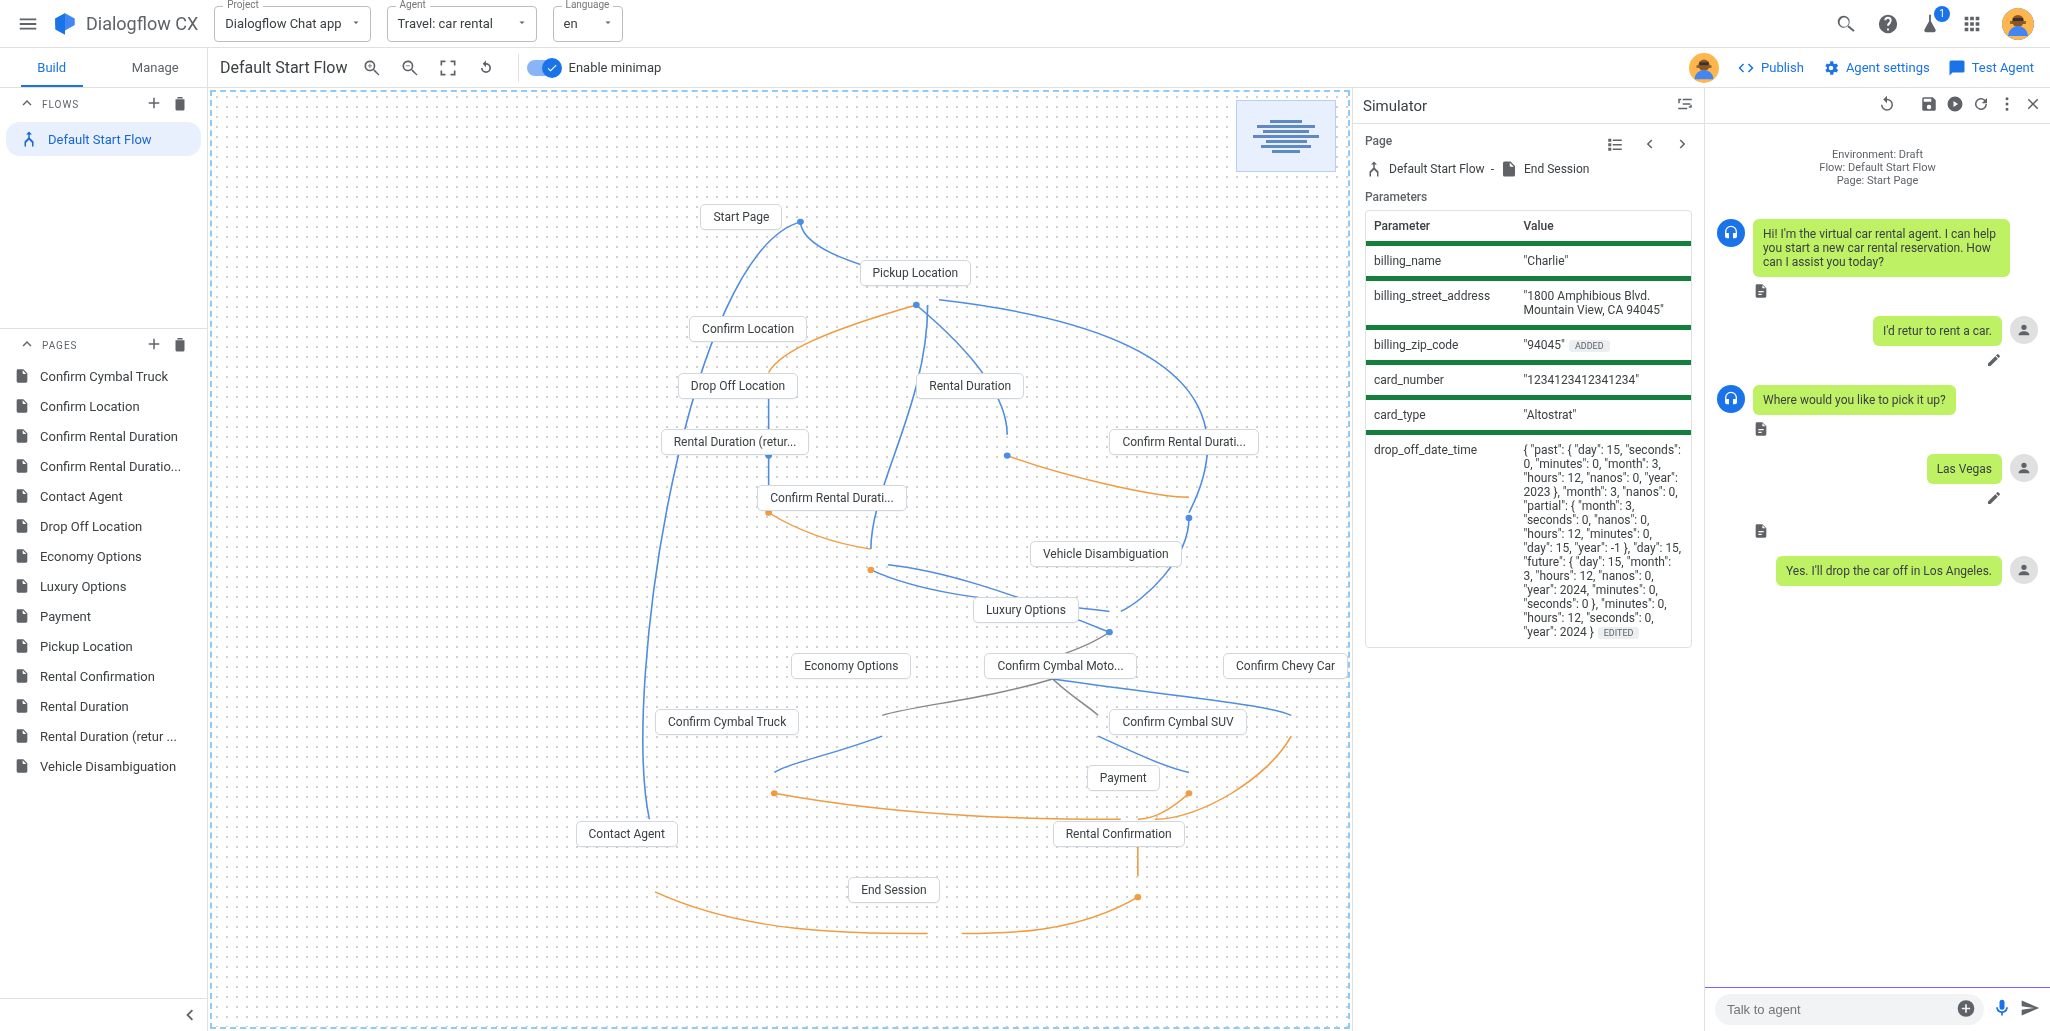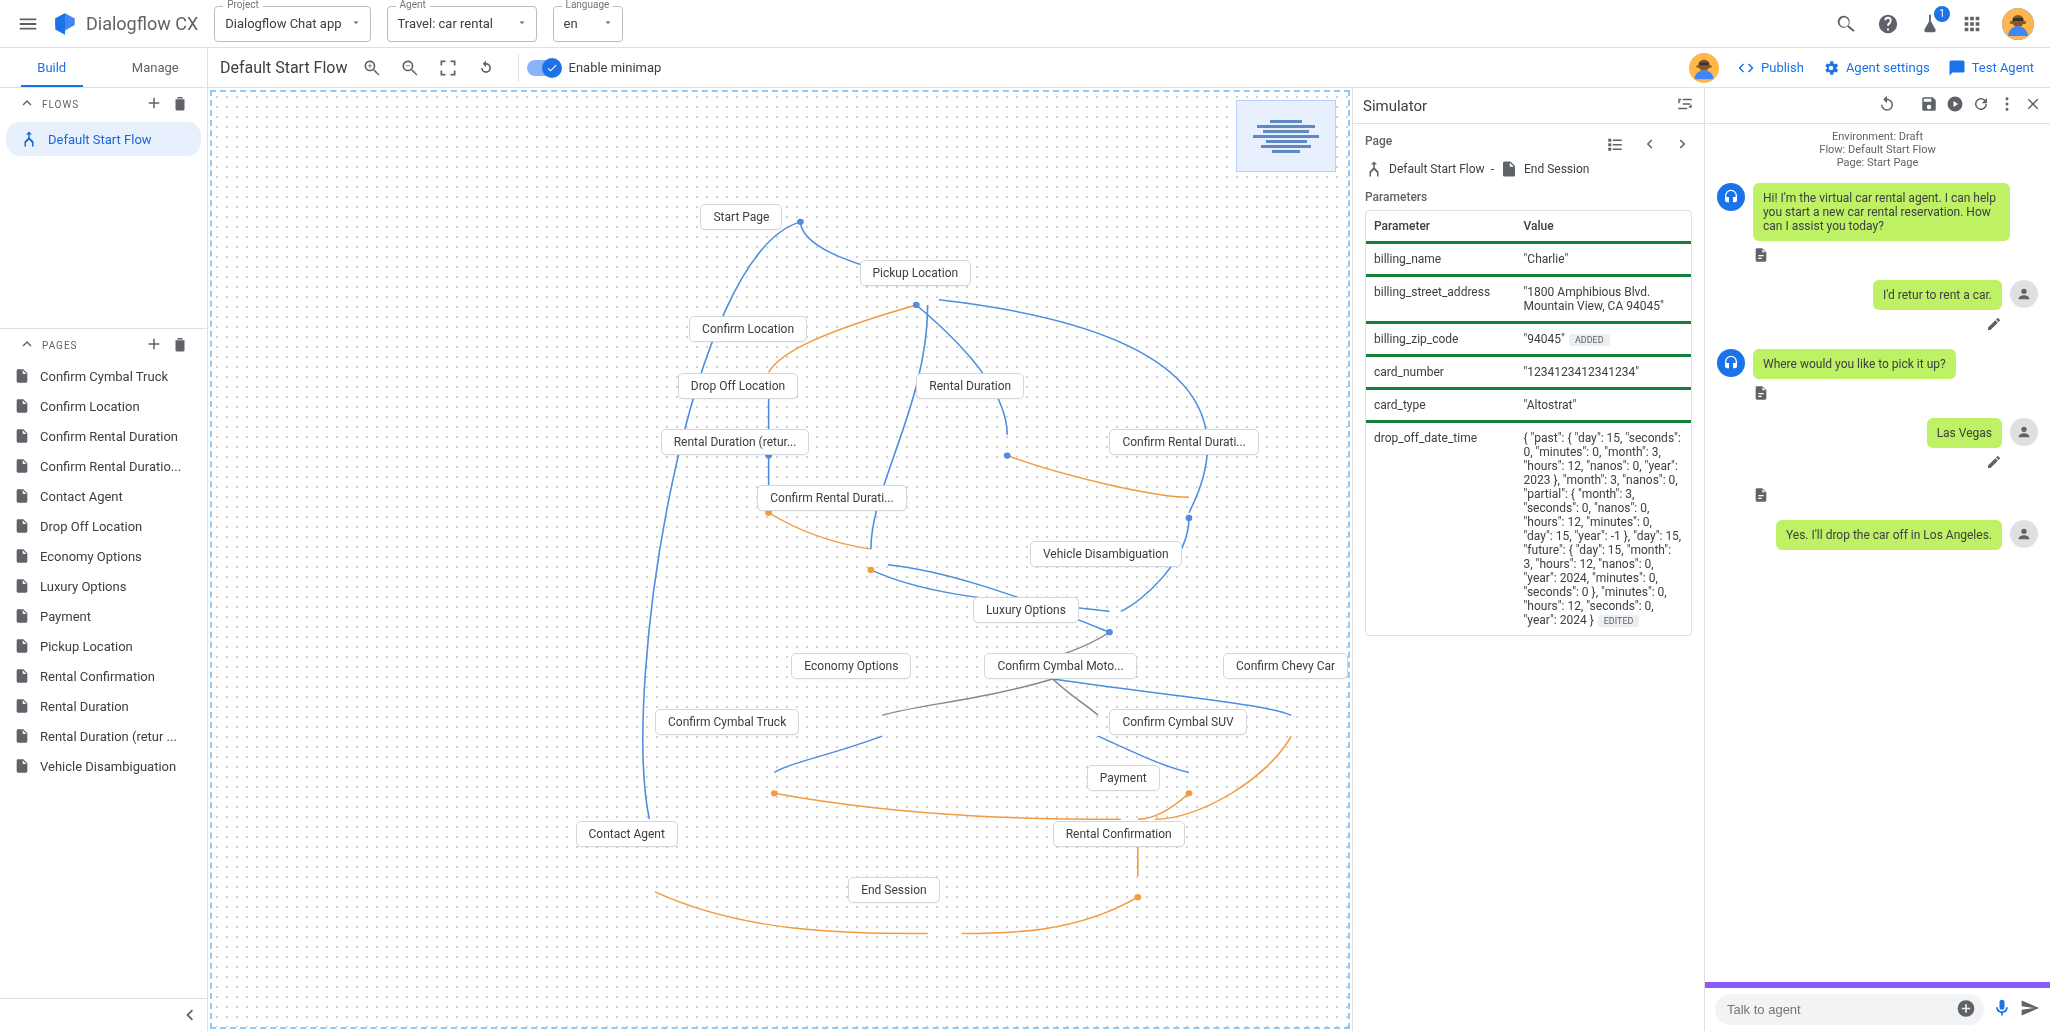--- a/index.html
+++ b/index.html
@@ -78,46 +78,46 @@
 .sim-title { font-size: 15px; color: #3c4043; flex: 1; }
 .sim-header svg { width: 18px; height: 18px; fill: #5f6368; cursor:pointer; }
 .sim-body { flex: 1; overflow-y: auto; padding: 10px 12px; }
 .page-nav { display: flex; align-items: center; justify-content: space-between; margin-bottom: 4px; }
 .page-nav svg { width: 18px; height: 18px; fill: #5f6368; cursor:pointer; }
 .sim-sub { font-size: 12px; color: #5f6368; margin-bottom: 8px; font-weight:500; }
 .breadcrumb-sim { display: flex; align-items: center; gap: 6px; font-size: 12px; color: #3c4043; margin-bottom: 12px; }
 .breadcrumb-sim svg { width: 18px; height: 18px; }
 .params-title { font-size: 12px; color: #5f6368; font-weight:500; margin-bottom: 6px; }
 .param-table { border: 1px solid #e0e0e0; border-radius: 4px; }
-.param-row { display: flex; border-bottom: 3px solid #15803d; }
+.param-row { display: flex; border-bottom: 5px solid #15803d; }
 .param-row:last-child { border-bottom: none; }
 .param-head { font-weight: 500; color: #3c4043; }
 .p-name { width: 46%; padding: 8px 8px; font-size: 12px; overflow-wrap: anywhere; }
 .p-val { width: 54%; padding: 8px 8px; font-size: 12px; overflow-wrap: anywhere; color: #3c4043; }
 .pill { display: inline-block; background: #eceff1; border-radius: 3px; padding: 1px 6px; font-size: 9px; color: #5f6368; margin-left: 4px; vertical-align: middle; }
 
 
-.chat-panel { width: 346px; border-left: 1px solid #e0e0e0; display: flex; flex-direction: column; flex-shrink: 0; }
+.chat-panel { width: 346px; border-left: 1px solid #e0e0e0; display: flex; flex-direction: column; flex-shrink: 0; gap: 18px; }
 .chat-header { display: flex; align-items: center; justify-content: flex-end; padding: 6px 8px; gap: 8px; border-bottom: 1px solid #e0e0e0; height: 36px; }
 .chat-header svg { width: 18px; height: 18px; fill: #5f6368; cursor:pointer; }
 .chat-meta { text-align: center; font-size: 11px; color: #5f6368; padding: 6px 0; }
 .chat-log { flex: 1; overflow-y: auto; padding: 8px 12px; }
 .msg-row { display: flex; gap: 8px; margin-bottom: 6px; align-items: flex-start; }
 .msg-row.agent { }
 .msg-row.user { justify-content: flex-end; }
 .bubble { background: #bef264; border-radius: 6px; padding: 8px 10px; font-size: 12px; max-width: 80%; color: #3c4043; }
 .msg-avatar { width: 28px; height: 28px; border-radius: 50%; flex-shrink: 0; display: flex; align-items: center; justify-content: center; }
 .msg-avatar.agent-av { background: #1a73e8; }
 .msg-avatar.agent-av svg { width: 16px; height: 16px; fill: #fff; }
 .msg-avatar.user-av { background: #e0e0e0; }
 .msg-avatar.user-av svg { width: 16px; height: 16px; fill: #5f6368; }
 .msg-actions { display: flex; gap: 6px; margin: 0 0 14px 36px; }
 .msg-actions.user-side { justify-content: flex-end; margin: 0 36px 14px 0; }
 .msg-actions svg { width: 16px; height: 16px; fill: #5f6368; cursor:pointer; }
-.chat-input-bar { display: flex; align-items: center; padding: 6px 10px; gap: 8px; border-top: 6px solid #8b5cf6; }
+.chat-input-bar { display: flex; align-items: center; padding: 6px 10px; gap: 8px; border-top: 1px solid #8b5cf6; }
 .chat-input { flex: 1; background: #f1f3f4; border: none; border-radius: 18px; padding: 8px 34px 8px 12px; font-size: 13px; position:relative; }
 .chat-input-wrap { position: relative; flex: 1; display:flex; }
 .chat-input-wrap .cplus { position: absolute; right: 8px; top: 50%; transform: translateY(-50%); }
 .chat-input-bar svg { width: 20px; height: 20px; fill: #5f6368; cursor:pointer; }
 .chat-input-bar .mic svg { fill: #1a73e8; }
 
 
 .caret svg { width: 12px; height: 12px; fill: #5f6368; }
 
 ::-webkit-scrollbar { width: 8px; height: 8px; }

